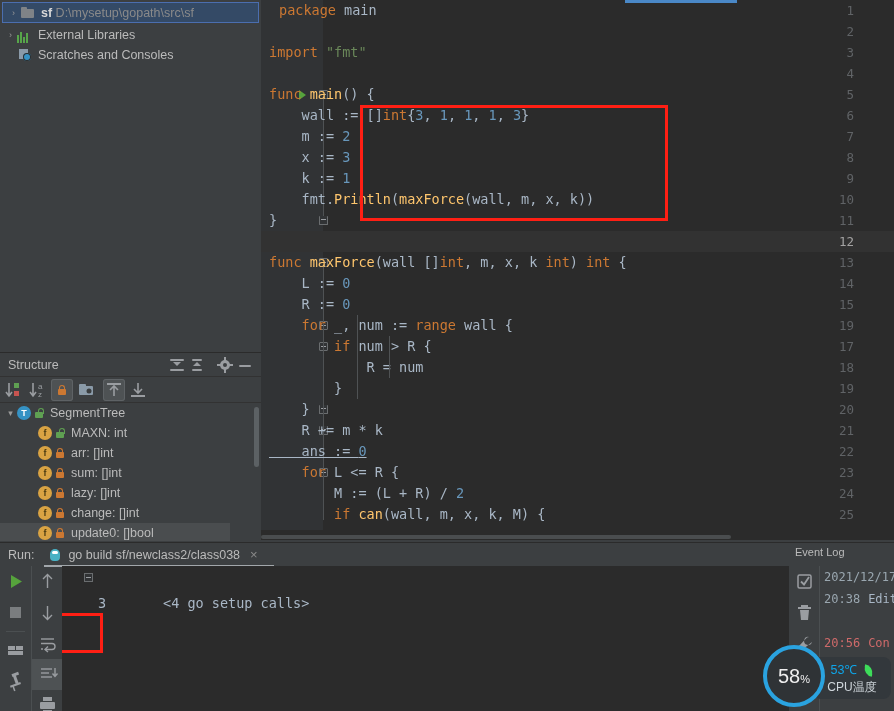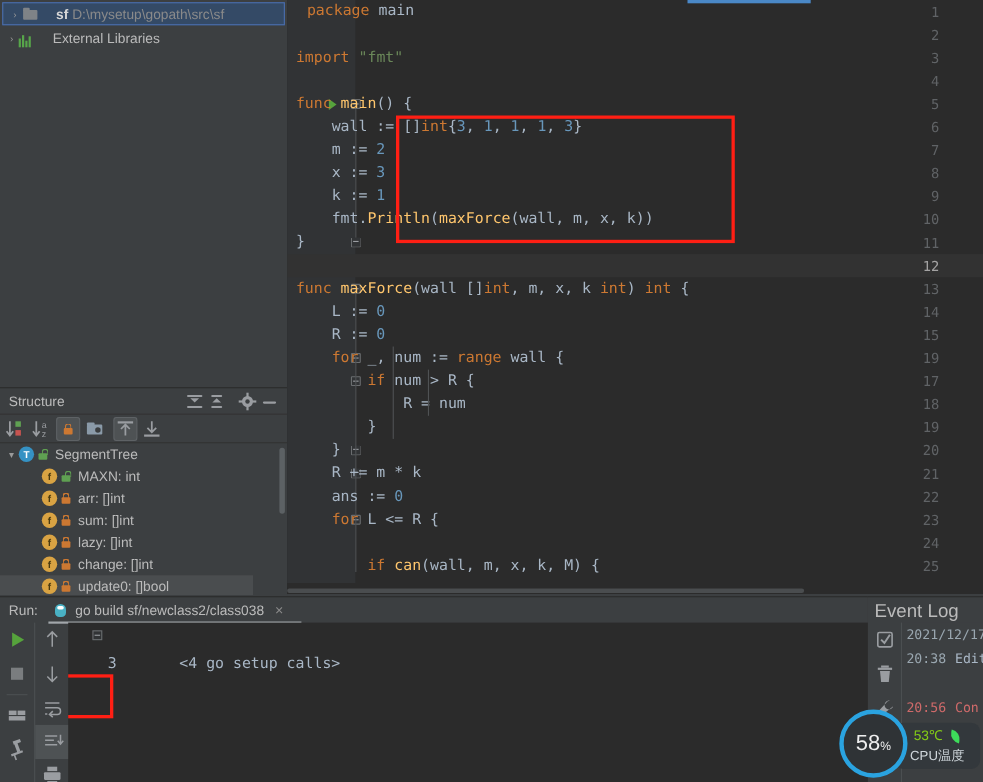--- a/index.html
+++ b/index.html
@@ -19,21 +19,21 @@
   .tree-row {
     display: flex; align-items: center; height: 20px;
     padding-left: 4px; font-size: 12.5px; color: #bbbbbb; white-space: nowrap;
   }
   .tree-row.selected { background: #2f65ca33; border: 1px solid #4b6eaf; height: 21px;
     background: #344a66; }
   .chev {
     width: 13px; flex: 0 0 13px; text-align: center; color: #9a9a9a; font-size: 9px;
     line-height: 20px;
   }
-  .tree-label { margin-left: 12px; }
+  .tree-label { margin-left: 2px; }
   .tree-label .bold { font-weight: bold; color: #d8d8d8; }
   .tree-label .dim { color: #8a8a8a; }
   .ico { width: 16px; flex: 0 0 16px; height: 16px; position: relative; margin-right: 3px; }
 
   .ico-folder::before {
     content:""; position:absolute; left:1px; top:4px; width:13px; height:9px;
     background:#7f8387; border-radius:1px;
   }
   .ico-folder::after {
     content:""; position:absolute; left:1px; top:2px; width:6px; height:3px;
@@ -170,21 +170,21 @@
   #con-fold-icon::before { content:""; position:absolute; left:1px; top:3px; width:5px;height:1px;
     background:#9a9da1; }
   #red-box-out { position:absolute; left:-6px; top:21px; width:47px; height:40px;
     border:3px solid #ff1f14; }
 
   
   #eventlog {
     position:absolute; left:789px; top:542px; width:105px; height:169px; background:#3c3f41;
     border-top:1px solid #2b2b2b;
   }
-  #eventlog-header { height:23px; font-size:17px; color:#bbbbbb; padding:3px 0 0 6px; }
+  #eventlog-header { height:23px; font-size:11px; color:#bbbbbb; padding:3px 0 0 6px; }
   #el-toolbar { position:absolute; left:0; top:23px; width:31px; height:146px;
     border-right:1px solid #4b4f51; }
   #el-body { position:absolute; left:31px; top:23px; right:0; bottom:0; background:#3c3f41;
     font-family:"DejaVu Sans Mono", monospace; font-size:12px; overflow:hidden; }
   .el-line { height:22px; line-height:22px; padding-left:4px; white-space:nowrap; color:#a9b7c6; }
   .el-line .t { color:#9aa7b0; }
   .el-line.err, .el-line.err .t { color:#cf6a6a; }
   .el-line .msg { color:#a9b7c6; margin-left:8px; }
   .el-line.err .msg { color:#cf6a6a; }
 
@@ -194,21 +194,21 @@
     position:absolute; left:6px; top:5px; width:62px; height:62px; border-radius:50%;
     background:#2f3336; border:4px solid #2aa3e0;
     display:flex; align-items:center; justify-content:center;
   }
   #cpu-pct { color:#eeeeee; font-size:20px; font-family:"Liberation Sans", sans-serif; }
   #cpu-pct small { font-size:11px; }
   #cpu-tip {
     position:absolute; left:56px; top:17px; width:78px; height:42px;
     background:#33383c; border-radius:8px; text-align:center; padding-top:3px;
   }
-  #cpu-temp { color:#84cc16; font-size:12.5px; }
+  #cpu-temp { color:#0ea5e9; font-size:12.5px; }
   #cpu-leaf { display:inline-block; width:9px; height:11px; background:#3ddc5a;
     border-radius:0 9px 0 9px; transform:rotate(12deg); vertical-align:-2px; margin-left:3px; }
   #cpu-label { color:#cfd6db; font-size:12px; margin-top:1px; }
 </style>
 </head>
 <body>
 
 <div id="app">
 
   <div id="project-panel">
@@ -222,20 +222,25 @@
     </div>
     <div class="tree-row" style="margin-top:2px;">
       <span class="chev">›</span>
       <span class="ico ico-lib">
           <i style="height:8px"></i>
           <i style="height:11px"></i>
           <i style="height:6px"></i>
           <i style="height:10px"></i>
         </span>
       <span class="tree-label">External Libraries</span>
+    </div>
+    <div class="tree-row">
+      <span class="chev"></span>
+      <span class="ico ico-scratch"></span>
+      <span class="tree-label">Scratches and Consoles</span>
     </div>
   </div>
 
   <div id="structure-panel">
     <div id="structure-header">
       <span class="title">Structure</span>
       <span class="hdr-ico">
         <i class="bar" style="left:3px;top:4px;width:14px;"></i>
         <i class="tri" style="left:6px;top:7px;border-left:4px solid transparent;border-right:4px solid transparent;border-top:4px solid #9a9da1;"></i>
         <i class="bar" style="left:3px;top:14px;width:14px;"></i>
@@ -421,22 +426,23 @@
     <div class="code-line" style="top:210px;">}</div>
     <div class="code-line" style="top:252px;"><span class="kw">func</span> <span class="fn">maxForce</span>(wall []<span class="kw">int</span>, m, x, k <span class="kw">int</span>) <span class="kw">int</span> {</div>
     <div class="code-line" style="top:273px;">    L := <span class="num">0</span></div>
     <div class="code-line" style="top:294px;">    R := <span class="num">0</span></div>
     <div class="code-line" style="top:315px;">    <span class="kw">for</span> _, num := <span class="kw">range</span> wall {</div>
     <div class="code-line" style="top:336px;">        <span class="kw">if</span> num &gt; R {</div>
     <div class="code-line" style="top:357px;">            R = num</div>
     <div class="code-line" style="top:378px;">        }</div>
     <div class="code-line" style="top:399px;">    }</div>
     <div class="code-line" style="top:420px;">    R += m * k</div>
-    <div class="code-line" style="top:441px;">    ans := <span class="num">0</span></div>
+    <div class="code-line" style="top:441px;text-decoration:underline;">    ans := <span class="num">0</span></div>
     <div class="code-line" style="top:462px;">    <span class="kw">for</span> L &lt;= R {</div>
+    <div class="code-line" style="top:483px;">        M := (L + R) / <span class="num">2</span></div>
     <div class="code-line" style="top:504px;">        <span class="kw">if</span> <span class="fn">can</span>(wall, m, x, k, M) {</div>
 
     <div class="indent-guide" style="left:96px;top:315px;height:84px;"></div>
     <div class="indent-guide" style="left:128px;top:336px;height:42px;"></div>
 
     <div id="red-box-code"></div>
     <div id="editor-bottom-fade"></div>
     <div id="editor-hscroll">
         <i></i>
       </div>

